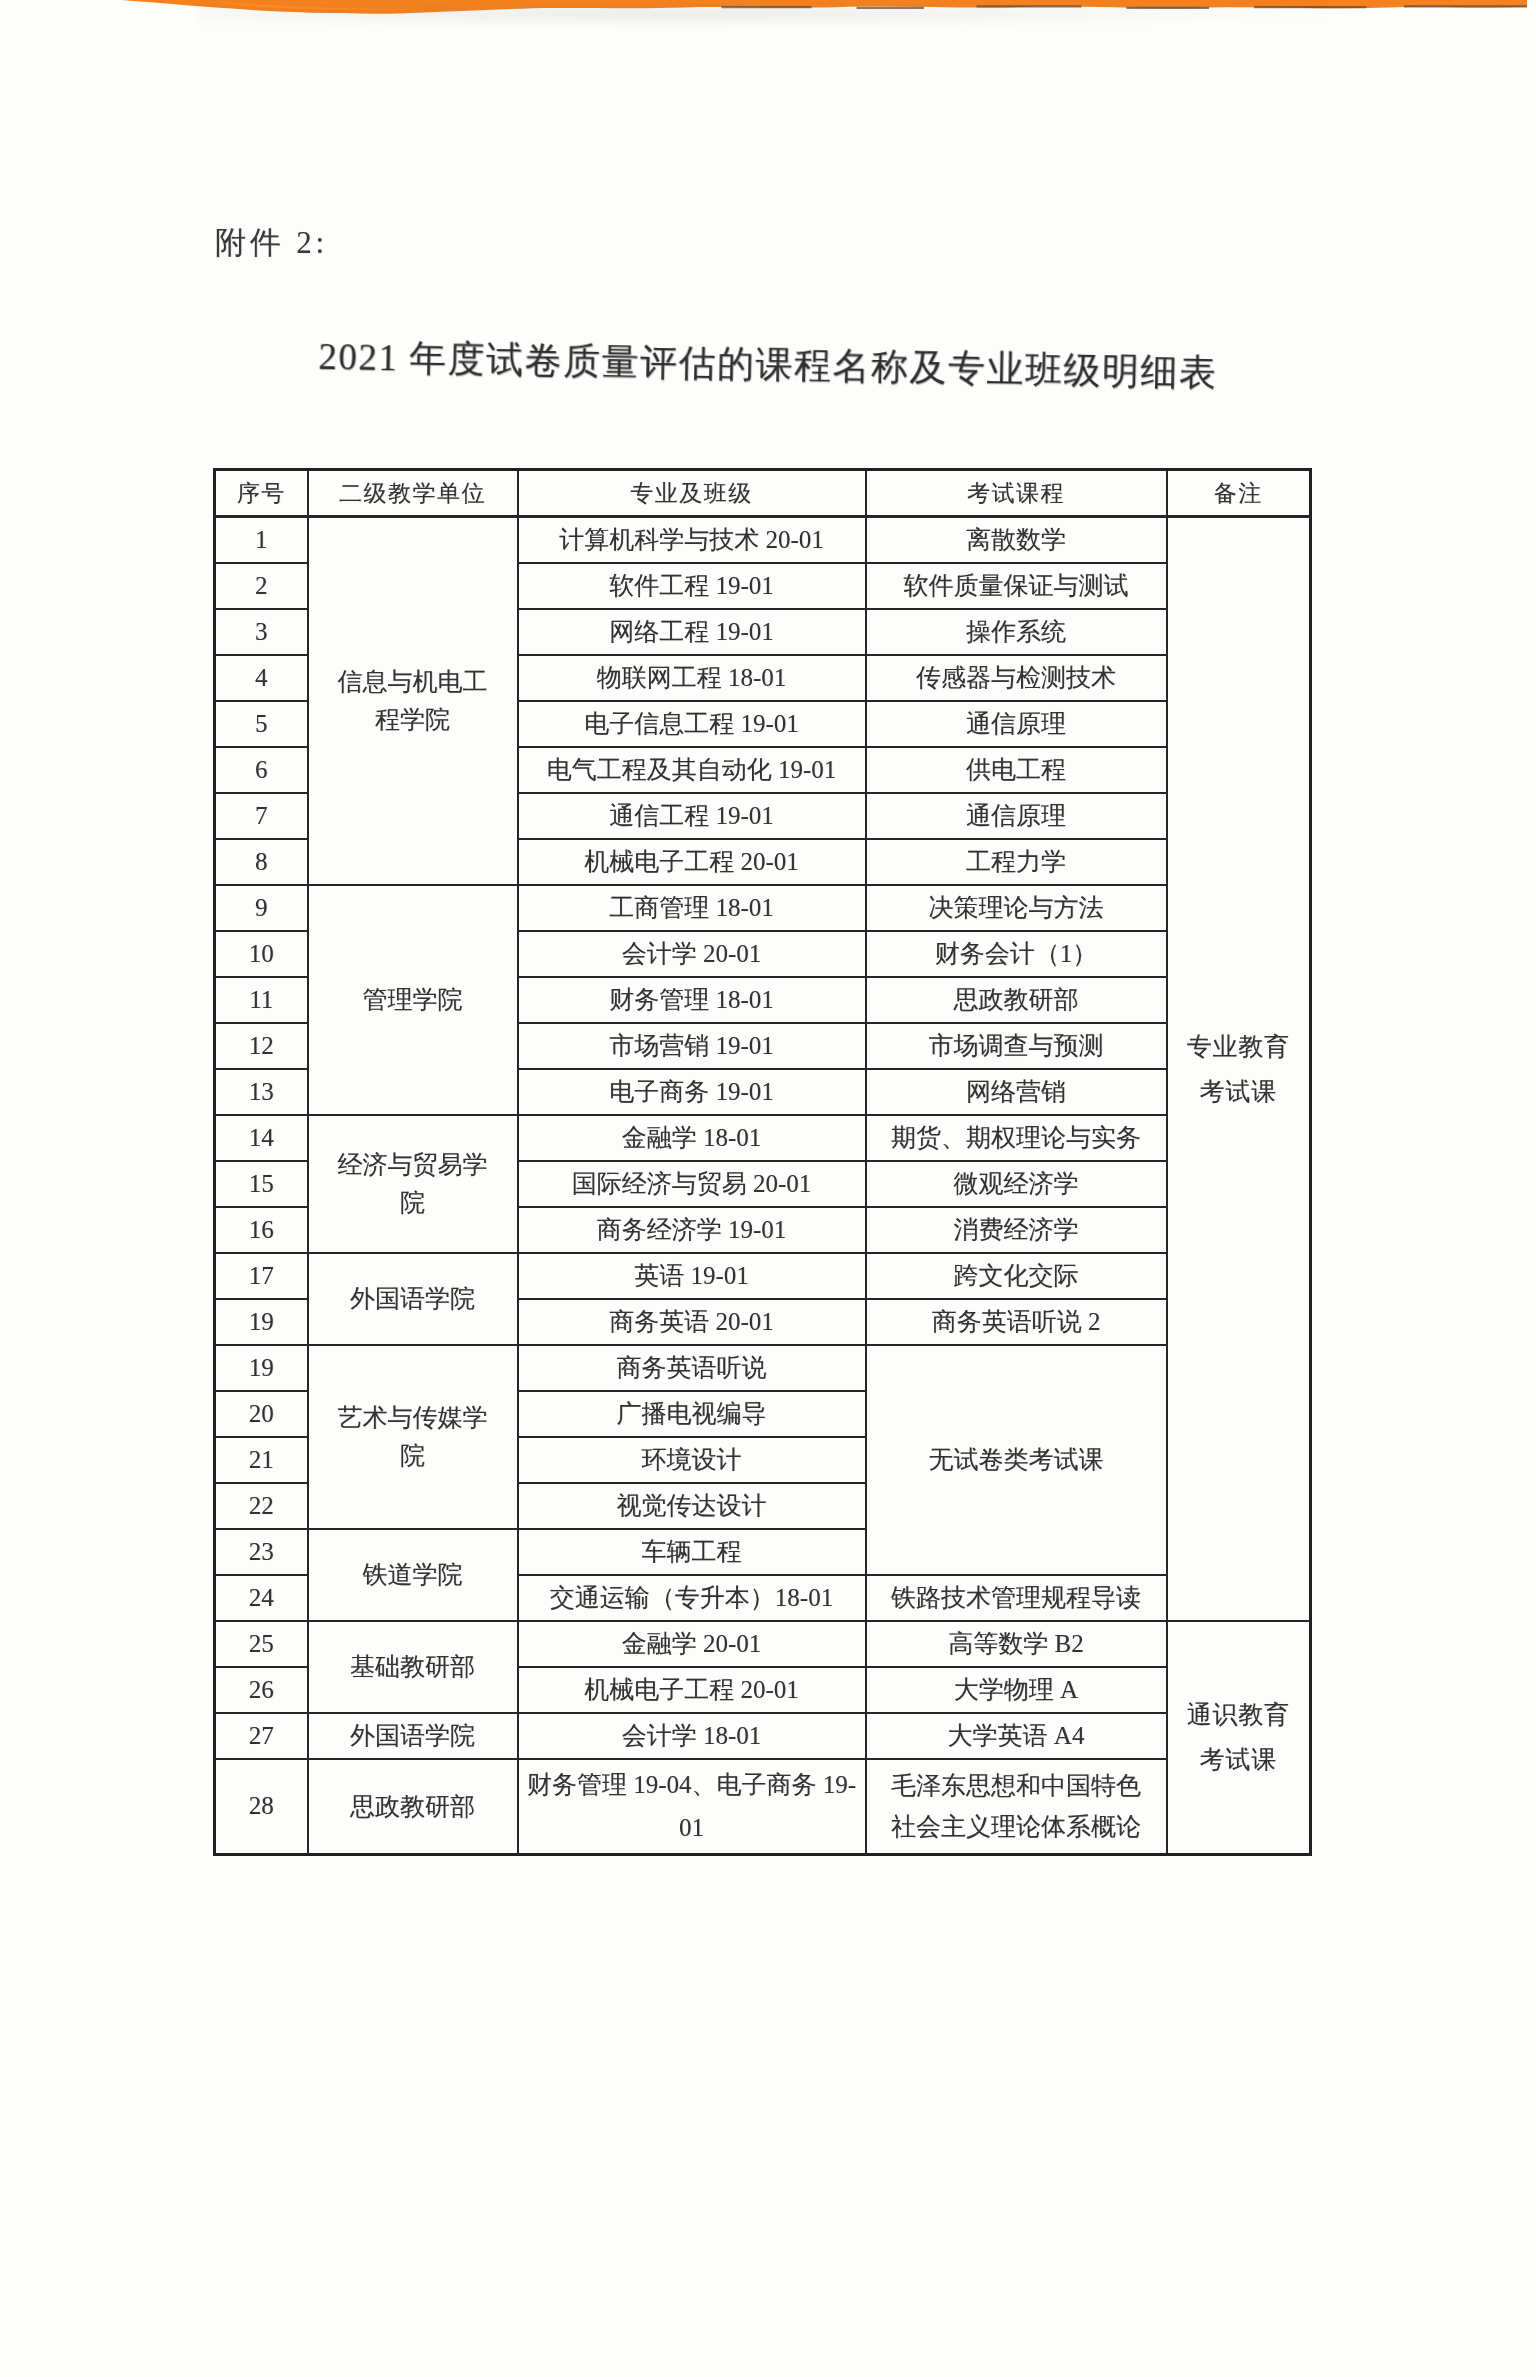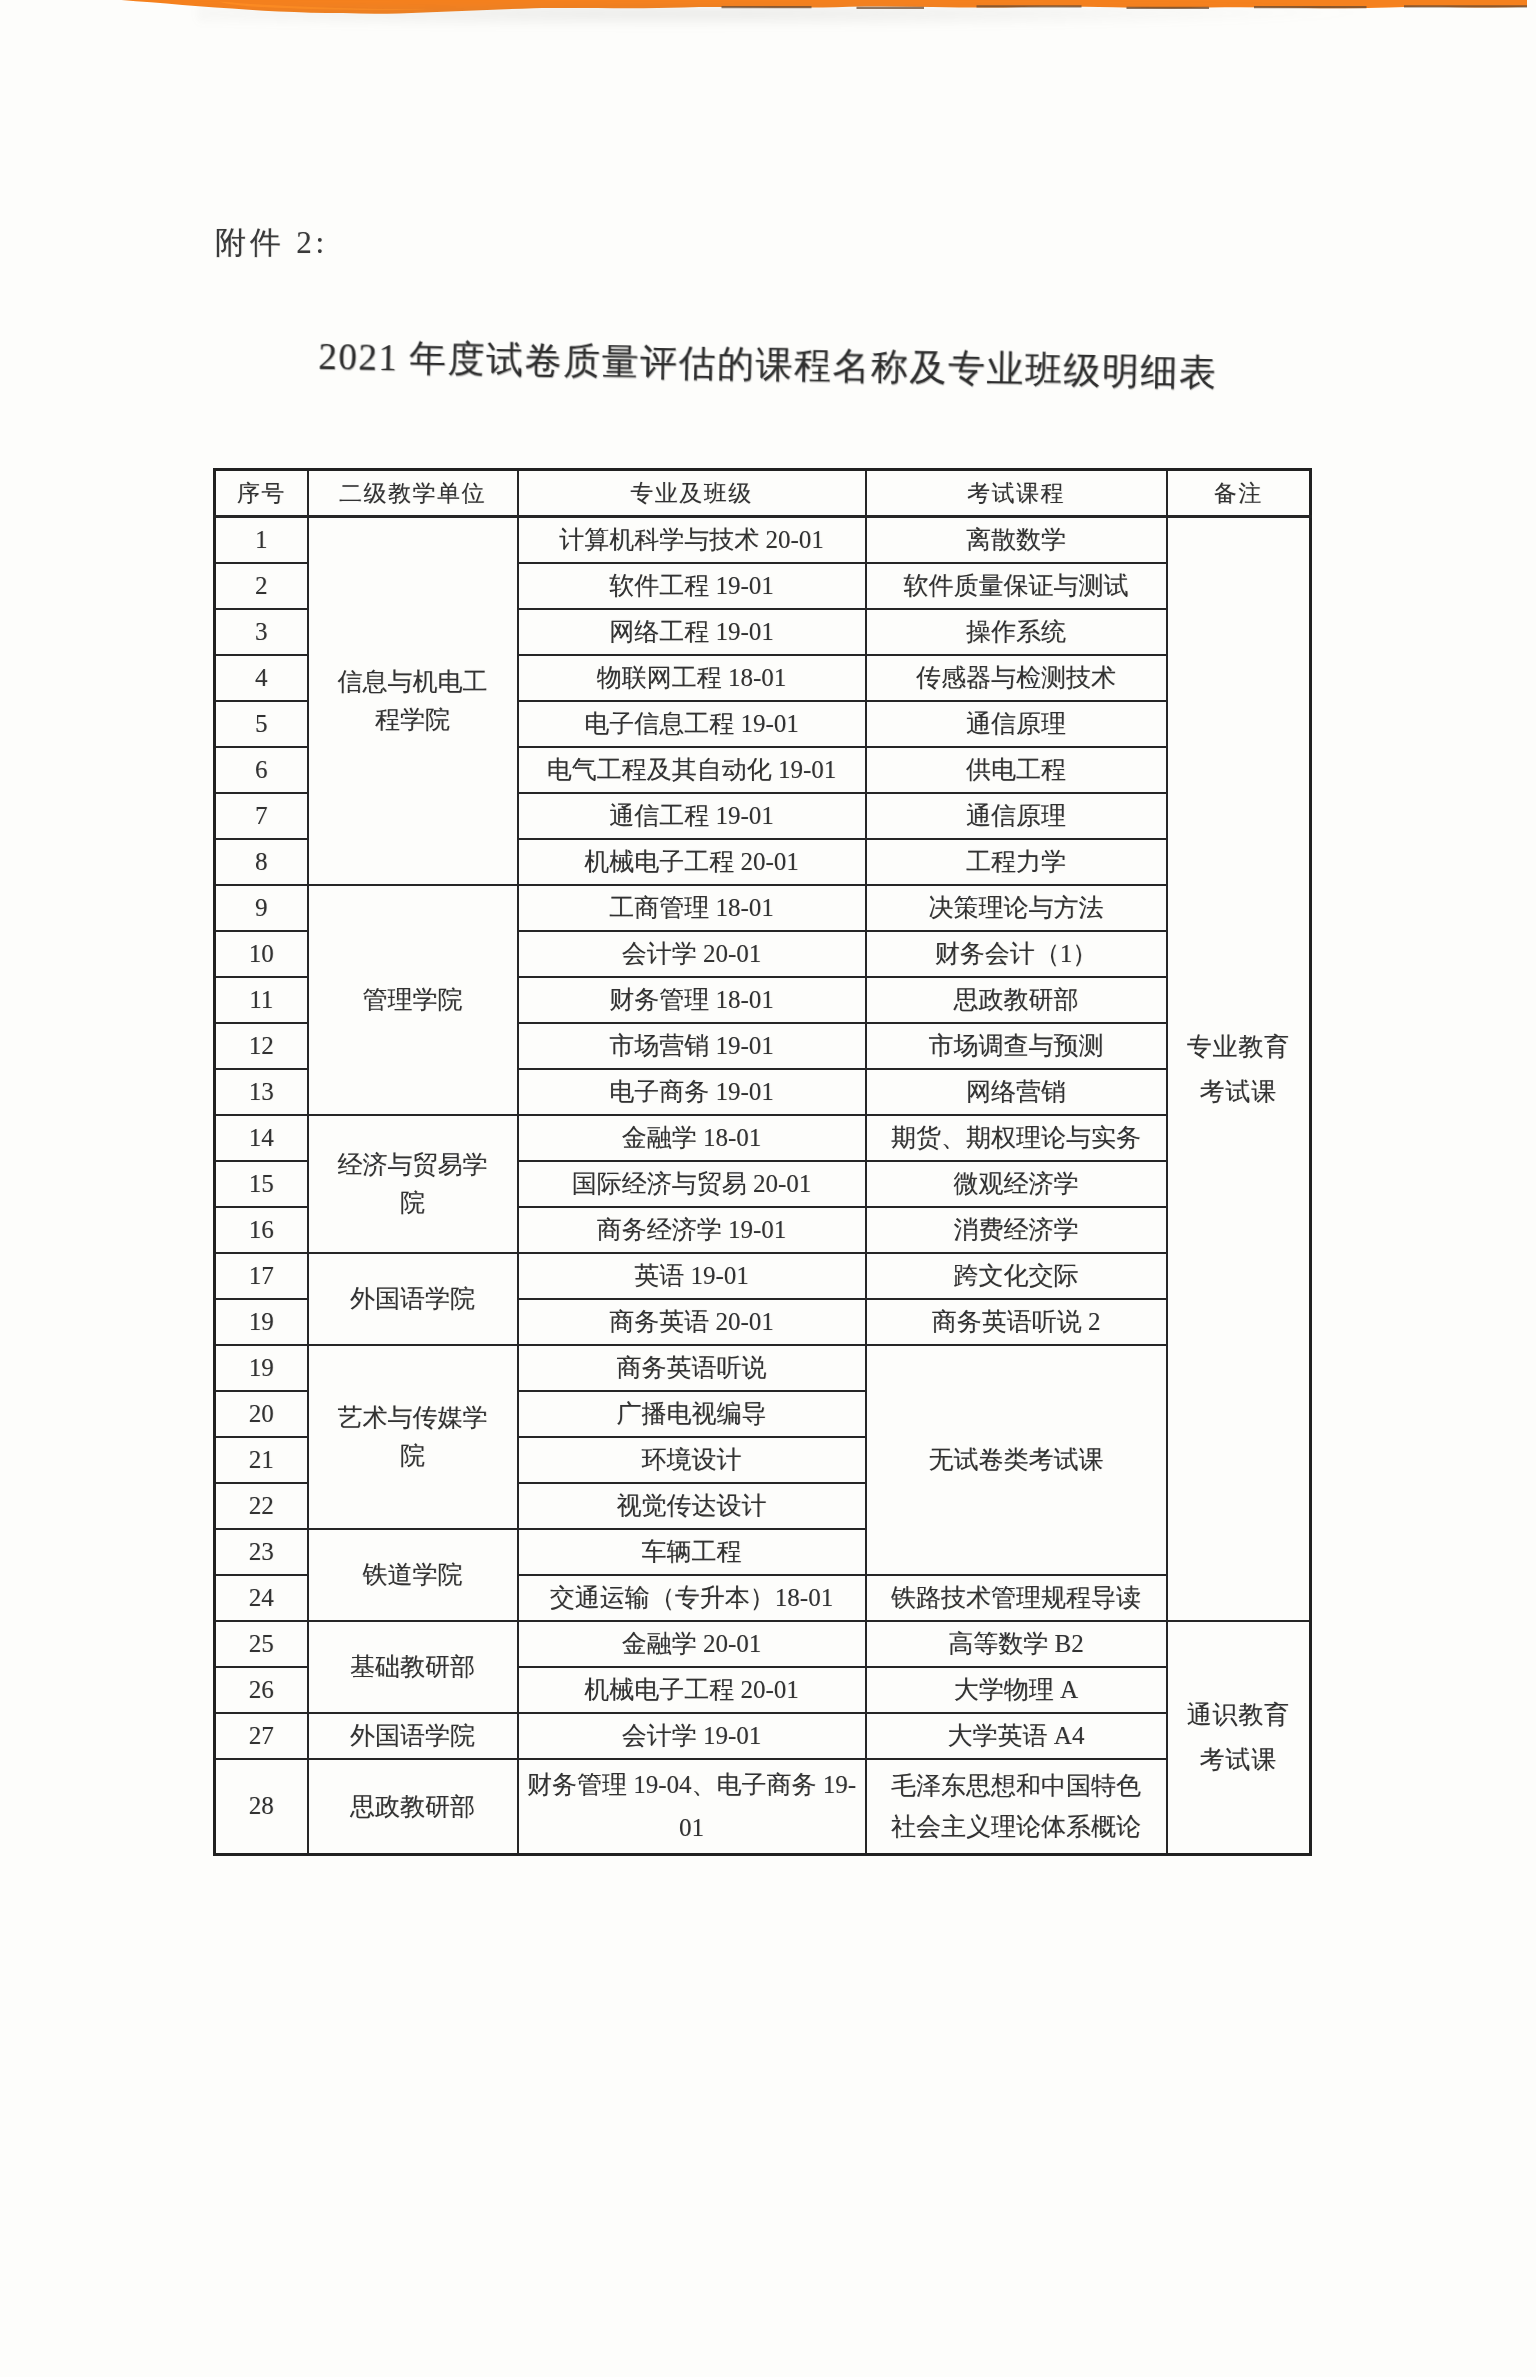--- a/index.html
+++ b/index.html
@@ -232,21 +232,21 @@
             <td rowspan="4"><span class="w4">通识教育考试课</span></td>
           </tr>
           <tr>
             <td class="num">26</td>
             <td>机械电子工程 20-01</td>
             <td>大学物理 A</td>
           </tr>
           <tr>
             <td class="num">27</td>
             <td><span class="w6">外国语学院</span></td>
-            <td>会计学 19-01</td>
+            <td>会计学 18-01</td>
             <td>大学英语 A4</td>
           </tr>
           <tr class="tall">
             <td class="num">28</td>
             <td><span class="w6">思政教研部</span></td>
             <td><span class="ml">财务管理 19-04、电子商务 19-01</span></td>
             <td><span class="w10">毛泽东思想和中国特色社会主义理论体系概论</span></td>
           </tr>
         </tbody>
       </table>

